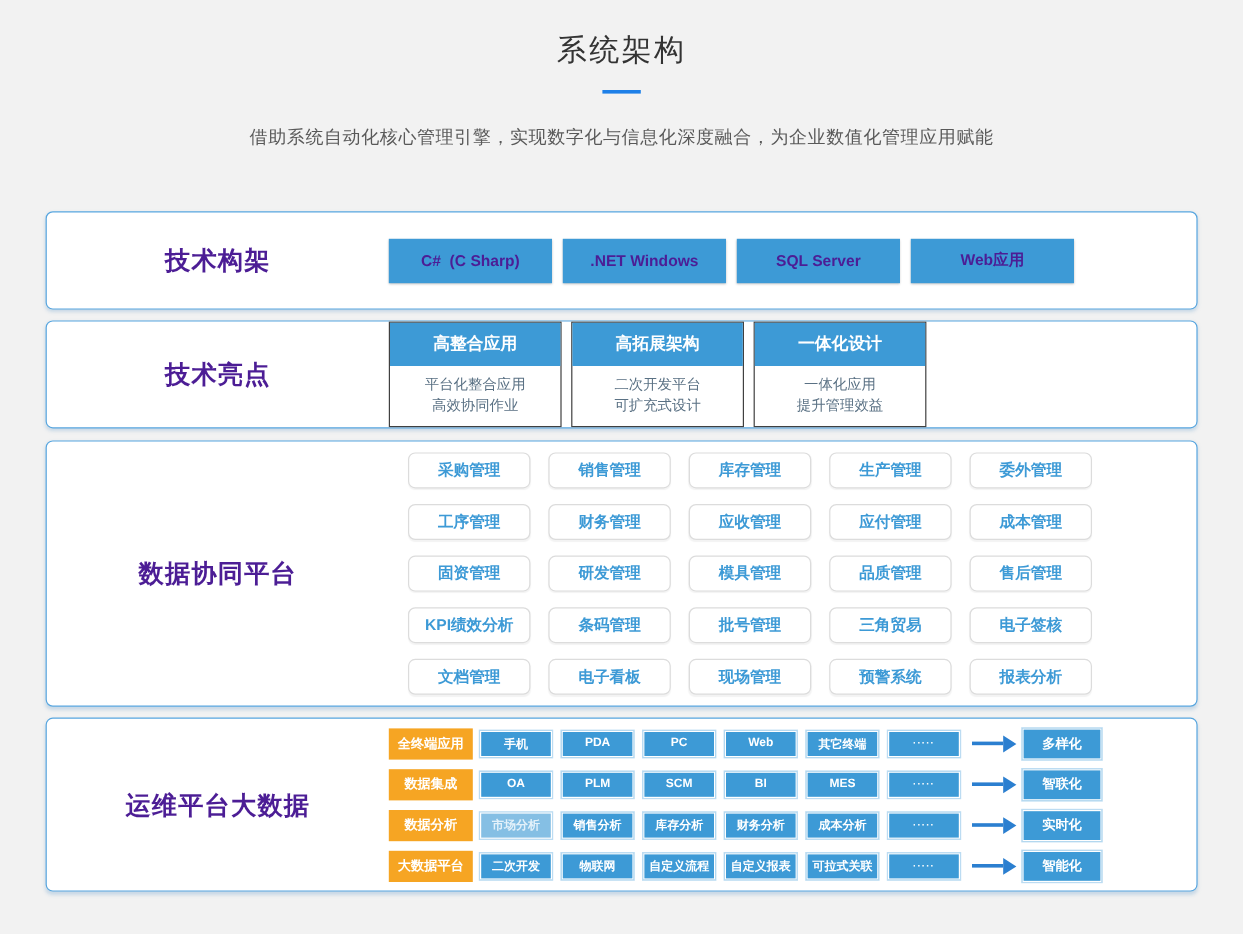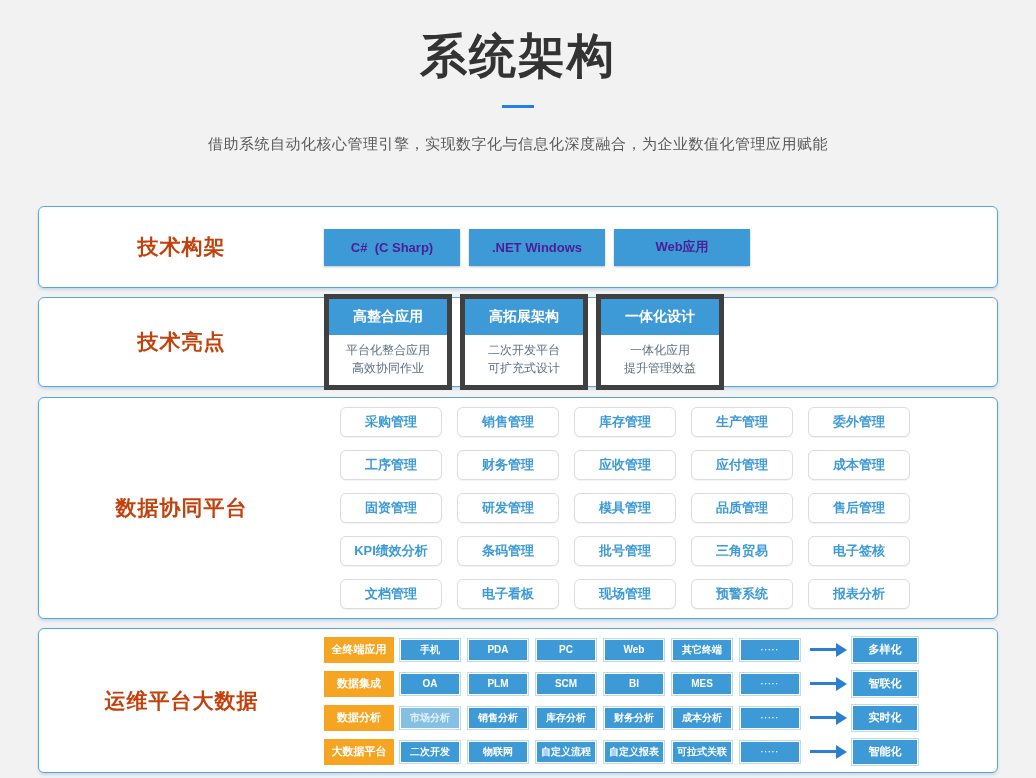--- a/index.html
+++ b/index.html
@@ -3,60 +3,60 @@
 <meta charset="utf-8">
 <style>
   * { box-sizing: border-box; margin: 0; padding: 0; }
   html,body { width:1036px; height:778px; }
   body {
     background:#f2f2f2;
     font-family:"Liberation Sans","DejaVu Sans",sans-serif;
     overflow:hidden;
   }
   .header { text-align:center; padding-top:25px; }
-  .page-title { font-size:47px; font-weight:700; color:#333; letter-spacing:2px; }
+  .page-title { font-size:25px; font-weight:400; color:#333; letter-spacing:2px; }
   .title-underline { width:32px; height:3px; background:#1e80e8; margin:17px auto 0; }
   .page-subtitle { font-size:15px; color:#595959; margin-top:27px; letter-spacing:0.5px; }
 
   .panels { width:960px; margin:0 auto; }
   .panel {
     background:#fff;
     border:1px solid #58a6df;
     border-radius:6px;
     box-shadow:0 2px 3px rgba(120,170,210,.35);
     display:flex;
     align-items:center;
   }
   #panel-tech     { margin-top:52px; height:82px; }
   #panel-hl       { margin-top:9px;  height:90px; }
   #panel-platform { margin-top:10px; height:222px; }
   #panel-bigdata  { margin-top:9px;  height:145px; }
 
   .panel-label {
     width:285px; flex:0 0 285px;
     text-align:center;
-    font-size:21px; font-weight:bold; color:#c2410c;
+    font-size:21px; font-weight:bold; color:#4c1d95;
     letter-spacing:1px;
   }
   .panel-content { flex:1; }
 
   
   .tech-row { display:flex; gap:9px; }
   .btn-solid {
     width:136px; height:37px;
     background:#3d9ad6; color:#4c1d95;
     font-size:13px; font-weight:bold;
     display:flex; align-items:center; justify-content:center;
     box-shadow:0 1px 2px rgba(0,0,0,.25);
     white-space:pre;
   }
 
   
   .cards-row { display:flex; gap:8px; }
-  .card { width:128px; border:5px solid #404040; background:#fff; }
+  .card { width:144px; border:1px solid #404040; background:#fff; }
   .card-head {
     height:36px; background:#3d9ad6; color:#fff;
     font-size:14px; font-weight:bold;
     display:flex; align-items:center; justify-content:center;
   }
   .card-body { padding:6px 0 8px; }
   .card-line { font-size:12px; color:#5a7184; text-align:center; line-height:18px; }
 
   
   .grid { display:flex; flex-direction:column; gap:13px; }
@@ -112,20 +112,21 @@
   <div class="page-subtitle">借助系统自动化核心管理引擎，实现数字化与信息化深度融合，为企业数值化管理应用赋能</div>
 </div>
 
 <div class="panels">
 
   <section class="panel" id="panel-tech">
     <div class="panel-label">技术构架</div>
     <div class="panel-content tech-row" id="tech-items">
         <div class="btn-solid">C#  (C Sharp)</div>
         <div class="btn-solid">.NET Windows</div>
+        <div class="btn-solid">SQL Server</div>
         <div class="btn-solid">Web应用</div>
       </div>
   </section>
 
   <section class="panel" id="panel-hl">
     <div class="panel-label">技术亮点</div>
     <div class="panel-content cards-row" id="highlight-cards">
         <div class="card">
           <div class="card-head">高整合应用</div>
           <div class="card-body">

